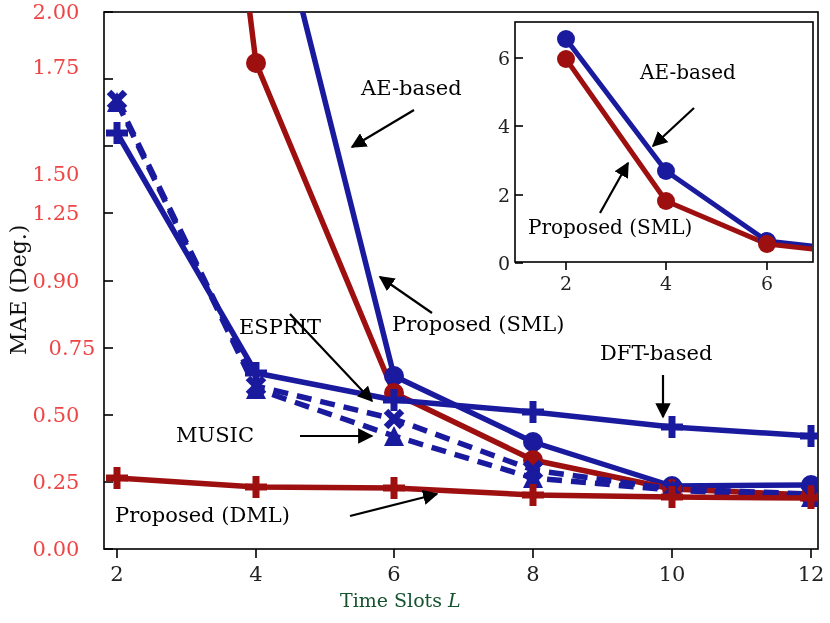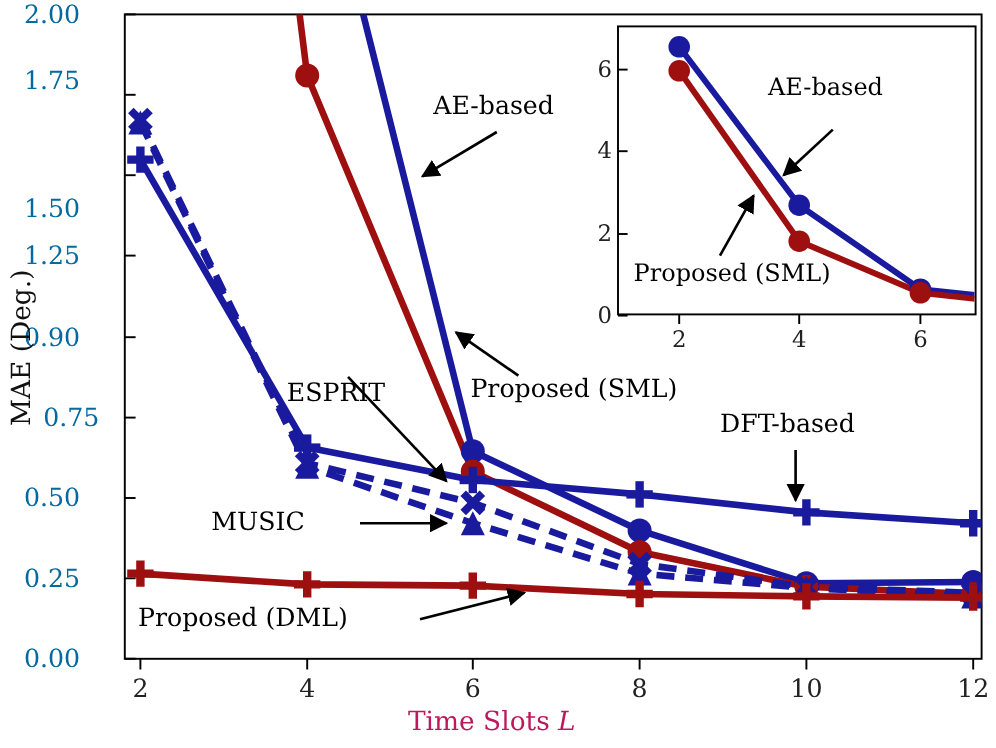--- a/index.html
+++ b/index.html
@@ -1,21 +1,21 @@
 <!DOCTYPE html>
 <html><head>
 <meta charset="utf-8">
 <style>
   html,body{margin:0;padding:0;background:#fff;}
   body{width:830px;height:623px;position:relative;overflow:hidden;
        font-family:"DejaVu Serif","Liberation Serif",serif;color:#000;}
   #root{position:absolute;left:0;top:0;width:830px;height:623px;}
   svg.layer{position:absolute;left:0;top:0;width:830px;height:623px;}
-  .axis-label{position:absolute;font-size:22px;color:#be185d;white-space:nowrap;}
-  .tick-y{position:absolute;font-size:21px;color:#0369a1;text-align:left;white-space:nowrap;}
+  .axis-label{position:absolute;font-size:19px;color:#14532d;white-space:nowrap;}
+  .tick-y{position:absolute;font-size:21px;color:#ef4444;text-align:center;white-space:nowrap;}
   .tick-x{position:absolute;font-size:21px;color:#222;text-align:center;white-space:nowrap;}
   .tick-ins{position:absolute;font-size:19px;color:#222;white-space:nowrap;}
   .ann{position:absolute;font-size:21px;color:#000;white-space:nowrap;}
   .ann-ins{position:absolute;font-size:20px;color:#000;white-space:nowrap;}
   .ylab{position:absolute;font-size:22px;color:#111;white-space:nowrap;
         transform-origin:0 0;transform:rotate(-90deg);}
   .it{font-style:italic;}
 </style>
 </head>
 <body>

